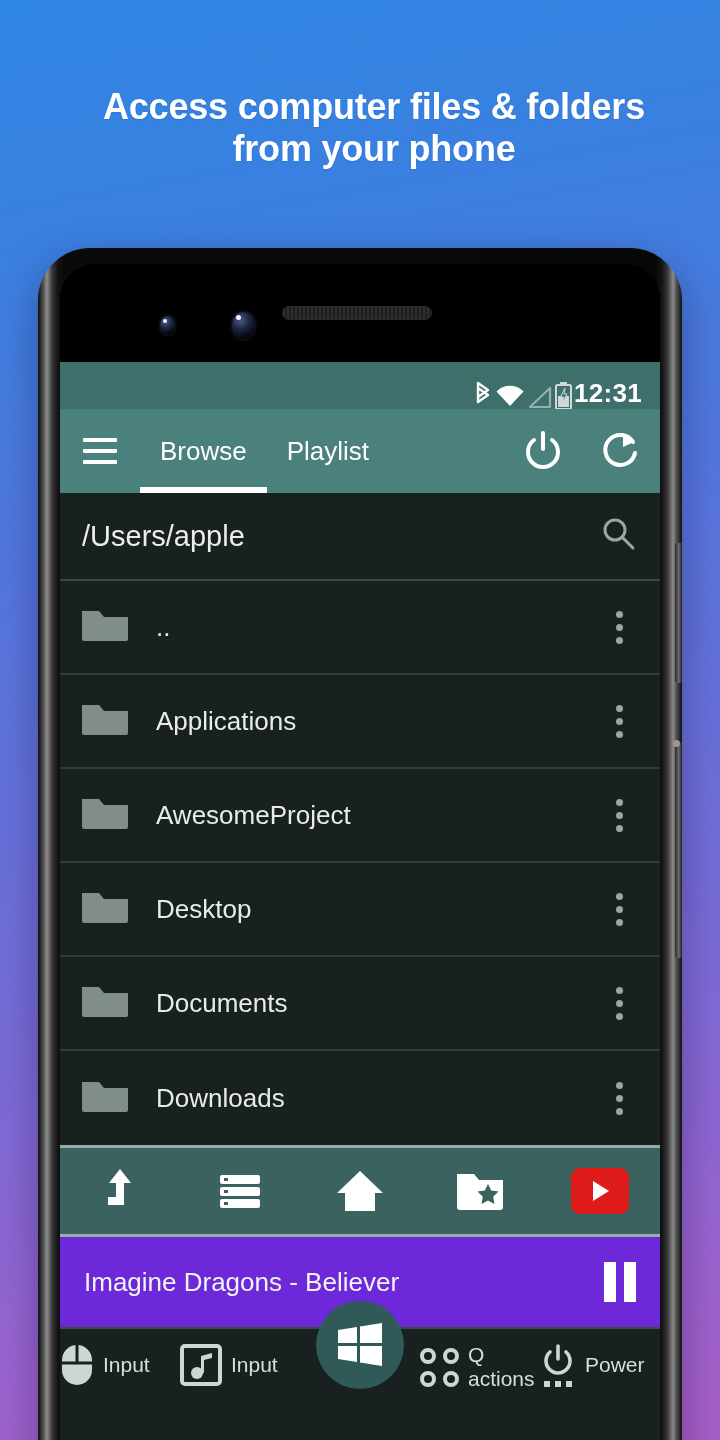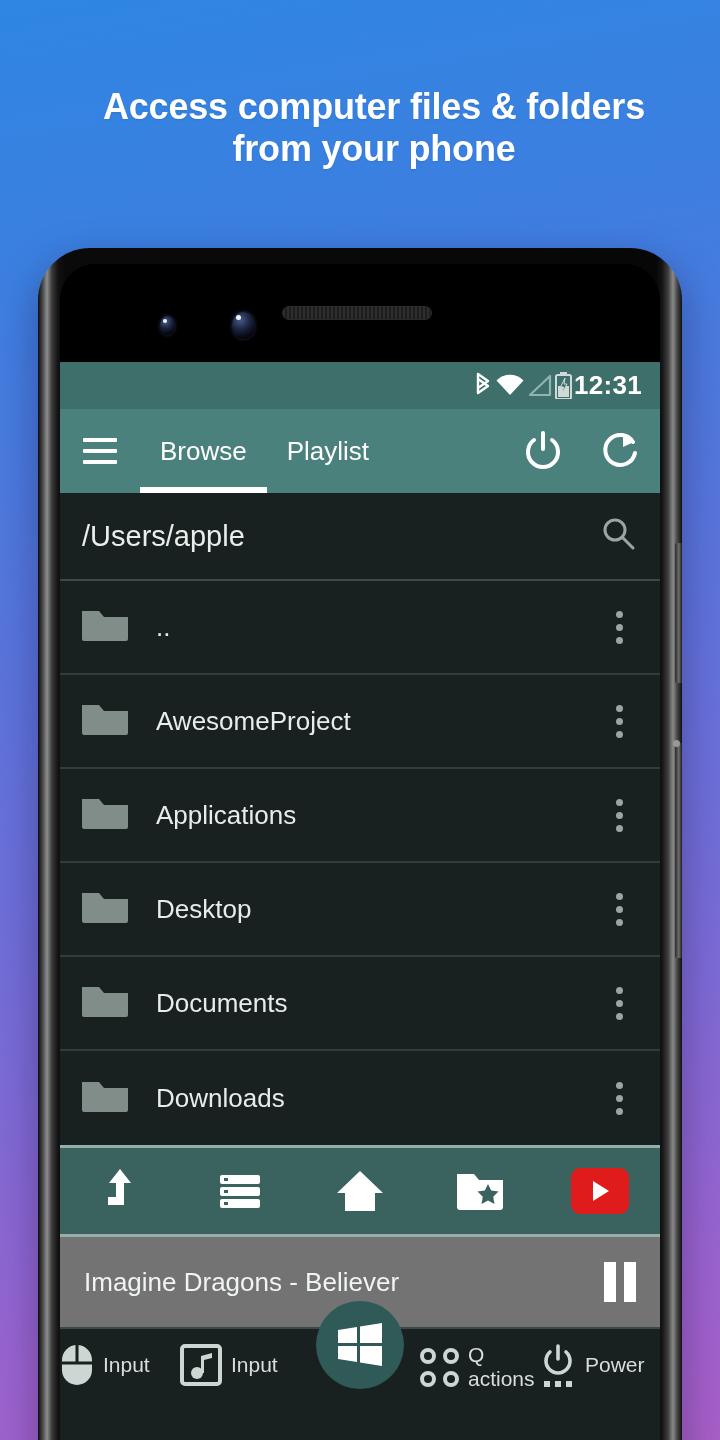--- a/index.html
+++ b/index.html
@@ -86,21 +86,21 @@
     position: absolute;
     left: 0; top: 98px; right: 0; bottom: 0;
     background: #18211f;
     display: flex; flex-direction: column;
   }
 
   
   .statusbar {
     height: 47px;
     background: #3f6f6b;
-    display: flex; align-items: center; justify-content: flex-end;
+    display: flex; align-items: flex-end; justify-content: flex-end;
     padding-right: 18px; gap: 2px;
   }
   .statusbar .sicon { display: flex; align-items: center; }
   .clock { color: #fff; font-size: 26px; font-weight: bold; letter-spacing: 0.3px; }
 
   
   .appbar {
     height: 84px;
     background: #4b817d;
     display: flex; align-items: center;
@@ -154,21 +154,21 @@
   }
   .tbtn { flex: 1; display: flex; align-items: center; justify-content: center; }
   .yt {
     width: 58px; height: 46px; border-radius: 9px; background: #e01b1b;
     display: flex; align-items: center; justify-content: center;
   }
 
   
   .nowplaying {
     height: 92px;
-    background: #737373;
+    background: #6d28d9;
     display: flex; align-items: center;
     padding: 0 24px;
     border-bottom: 2px solid #3b4a46;
   }
   .np-title { color: #f0f4f2; font-size: 26px; flex: 1; }
   .pause { display: flex; gap: 8px; }
   .pause i { display: block; width: 12px; height: 40px; background: #ffffff; }
 
   
   .bottomnav {
@@ -299,34 +299,34 @@
               <i></i>
               <i></i>
             </span>
         </div>
         <div class="frow">
           <span>
             <svg width="50" height="40" viewBox="0 0 50 40">
                 <path d="M2 6 h17 l5 6 h24 v22 a2 2 0 0 1 -2 2 h-42 a2 2 0 0 1 -2 -2 z" fill="#808d89"></path>
               </svg>
           </span>
+          <span class="fname">Applications</span>
+          <span class="kebab">
+              <i></i>
+              <i></i>
+              <i></i>
+            </span>
+        </div>
+        <div class="frow">
+          <span>
+            <svg width="50" height="40" viewBox="0 0 50 40">
+                <path d="M2 6 h17 l5 6 h24 v22 a2 2 0 0 1 -2 2 h-42 a2 2 0 0 1 -2 -2 z" fill="#808d89"></path>
+              </svg>
+          </span>
           <span class="fname">AwesomeProject</span>
-          <span class="kebab">
-              <i></i>
-              <i></i>
-              <i></i>
-            </span>
-        </div>
-        <div class="frow">
-          <span>
-            <svg width="50" height="40" viewBox="0 0 50 40">
-                <path d="M2 6 h17 l5 6 h24 v22 a2 2 0 0 1 -2 2 h-42 a2 2 0 0 1 -2 -2 z" fill="#808d89"></path>
-              </svg>
-          </span>
-          <span class="fname">Applications</span>
           <span class="kebab">
               <i></i>
               <i></i>
               <i></i>
             </span>
         </div>
         <div class="frow">
           <span>
             <svg width="50" height="40" viewBox="0 0 50 40">
                 <path d="M2 6 h17 l5 6 h24 v22 a2 2 0 0 1 -2 2 h-42 a2 2 0 0 1 -2 -2 z" fill="#808d89"></path>

